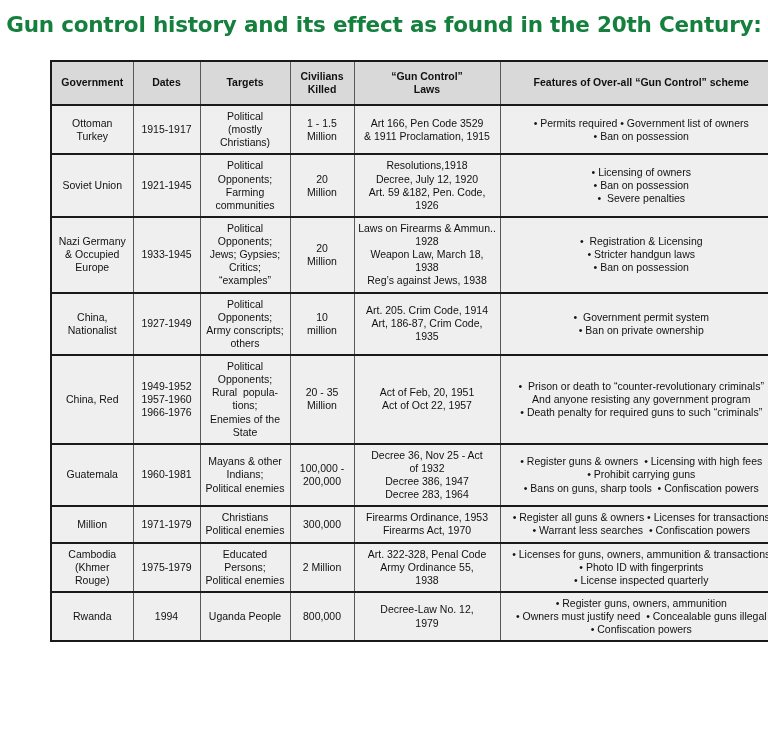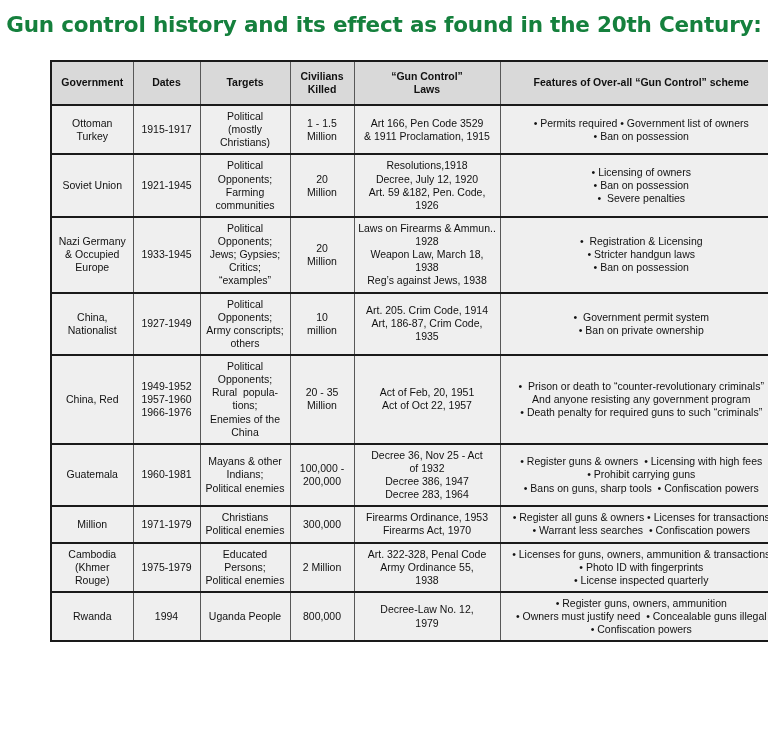--- a/index.html
+++ b/index.html
@@ -308,21 +308,21 @@
                 <span>1966-1976</span>
               </div>
             </td>
             <td>
               <div class="cell-lines">
                 <span>Political</span>
                 <span>Opponents;</span>
                 <span>Rural  popula-</span>
                 <span>tions;</span>
                 <span>Enemies of the</span>
-                <span>China</span>
+                <span>State</span>
               </div>
             </td>
             <td>
               <div class="cell-lines">
                 <span>20 - 35</span>
                 <span>Million</span>
               </div>
             </td>
             <td>
               <div class="cell-lines">

